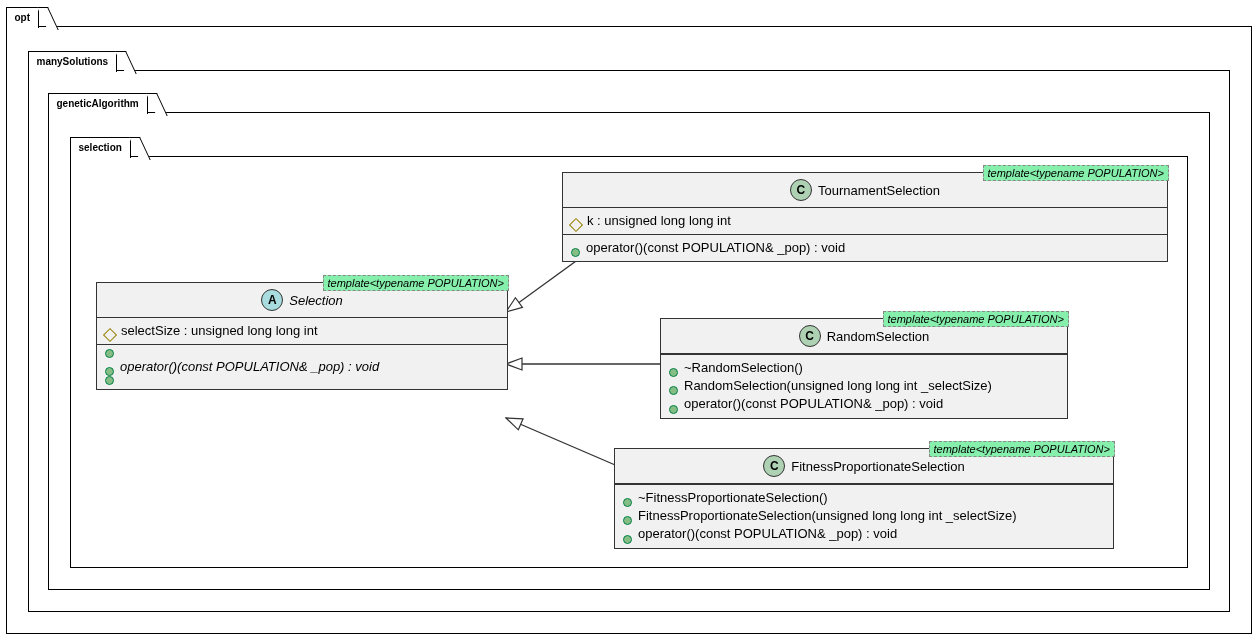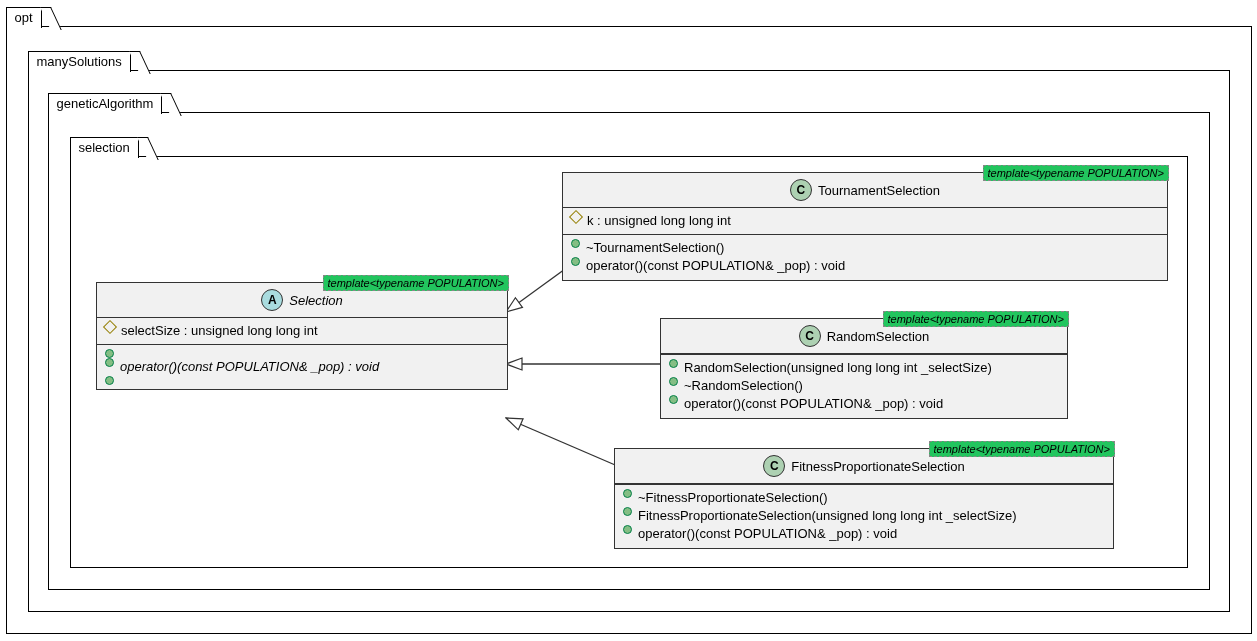--- a/index.html
+++ b/index.html
@@ -1,27 +1,27 @@
 <!DOCTYPE html>
 <html><head>
 <meta charset="utf-8">
 <style>
   html,body{margin:0;padding:0;font-family:sans-serif;font-size:13px;background:#fff;color:#000}
   .diagram{position:relative;width:1257px;height:641px}
   svg.connectors{position:absolute;top:0;left:0;width:1257px;height:641px;pointer-events:none}
   .pkg{position:absolute;border:1.5px solid #000;background:#fff}
-  .pkg-tab{position:absolute;top:-20px;left:-1.5px;height:20px;border:1.5px solid #000;border-bottom:none;background:#fff;padding:0 8px;font-weight:normal;font-size:13px;line-height:20px}
+  .pkg-tab{position:absolute;top:-20px;left:-1.5px;height:20px;border:1.5px solid #000;border-bottom:none;background:#fff;padding:0 8px;font-weight:bold;font-size:10px;line-height:20px}
   .pkg-tab::after{content:"";position:absolute;top:-1.5px;right:-10px;width:10px;height:21.5px;border-top:1.5px solid #000;border-right:1.5px solid #000;transform:skewX(25deg);transform-origin:top left;background:#fff}
   .cls{position:absolute;border:1.5px solid #333;background:#F1F1F1;font-size:13px}
   .cls-head{display:flex;align-items:center;justify-content:center;gap:6px;padding:6px 4px;position:relative}
   .cls-sep{border-top:1px solid #333}
   .cls-body{padding:4px 8px}
-  .row{display:flex;align-items:flex-start;gap:4px;white-space:nowrap;line-height:1.4}
+  .row{display:flex;align-items:flex-end;gap:4px;white-space:nowrap;line-height:1.4}
   .ital{font-style:italic}
-  .tmpl{position:absolute;top:-8px;right:-2px;border:1px dashed #888;background:#22c55e;font-style:italic;font-size:11px;padding:1px 4px}
+  .tmpl{position:absolute;top:-8px;right:-2px;border:1px dashed #888;background:#86efac;font-style:italic;font-size:11px;padding:1px 4px}
   .badge{display:inline-flex;align-items:center;justify-content:center;width:20px;height:20px;border-radius:50%;border:1px solid #333;font-weight:bold;font-size:12px}
   .badge-a{background:#A9DCDF}
   .badge-c{background:#ADD1B2}
   .marker{display:inline-block;width:8px;height:8px;border:1px solid #937E00;transform:rotate(45deg);margin-right:2px}
   .marker.prot{background:none}
   .dot{display:inline-block;width:7px;height:7px;border-radius:50%;background:#84BE84;border:1px solid #038048;margin-right:2px}
 </style>
 </head>
 <body>
 
@@ -89,46 +89,42 @@
     <div class="cls-body">
       <div class="row">
           <span class="marker prot"></span>
           <span>k : unsigned long long int</span>
         </div>
     </div>
     <div class="cls-sep"></div>
     <div class="cls-body">
       <div class="row">
           <span class="dot"></span>
-          <span>~TournamentSelection()</span>
-        </div>
-      <div class="row">
-          <span class="dot"></span>
           <span>operator()(const POPULATION&amp; _pop) : void</span>
         </div>
     </div>
   </div>
 
   <div class="cls" style="left:660px;top:318px;width:406px">
     <div class="tmpl">template&lt;typename POPULATION&gt;</div>
     <div class="cls-head">
       <span class="badge badge-c">C</span>
       <span>RandomSelection</span>
     </div>
     <div class="cls-sep"></div>
     <div class="cls-body" style="padding:0 8px"></div>
     <div class="cls-sep"></div>
     <div class="cls-body">
       <div class="row">
           <span class="dot"></span>
-          <span>RandomSelection(unsigned long long int _selectSize)</span>
+          <span>~RandomSelection()</span>
         </div>
       <div class="row">
           <span class="dot"></span>
-          <span>~RandomSelection()</span>
+          <span>RandomSelection(unsigned long long int _selectSize)</span>
         </div>
       <div class="row">
           <span class="dot"></span>
           <span>operator()(const POPULATION&amp; _pop) : void</span>
         </div>
     </div>
   </div>
 
   <div class="cls" style="left:614px;top:448px;width:498px">
     <div class="tmpl">template&lt;typename POPULATION&gt;</div>

